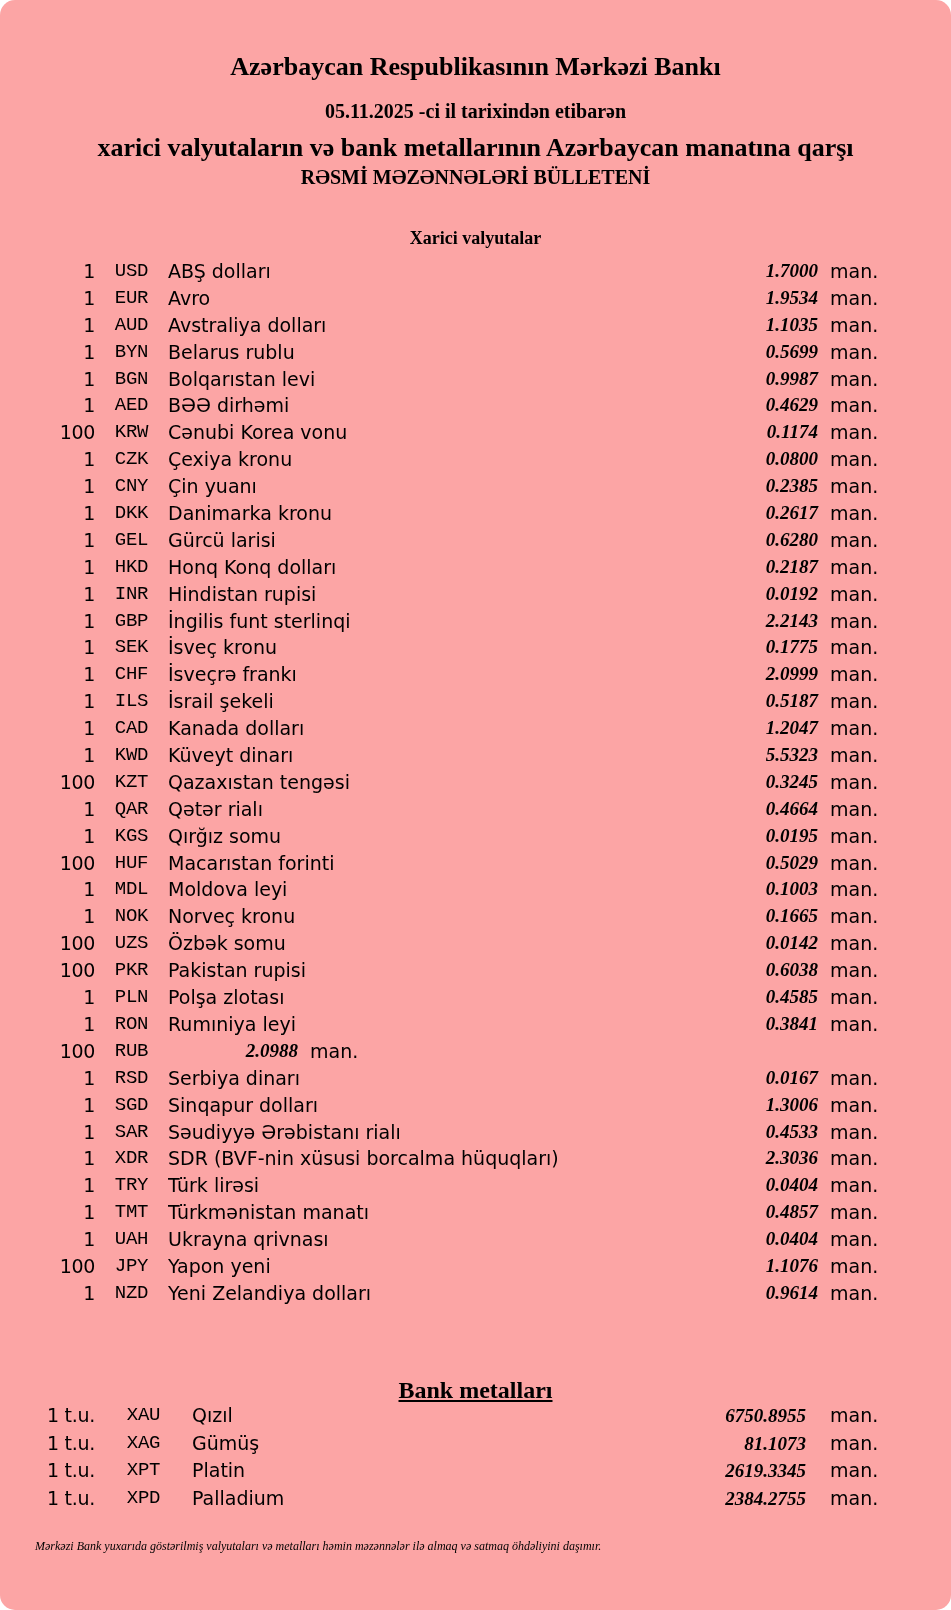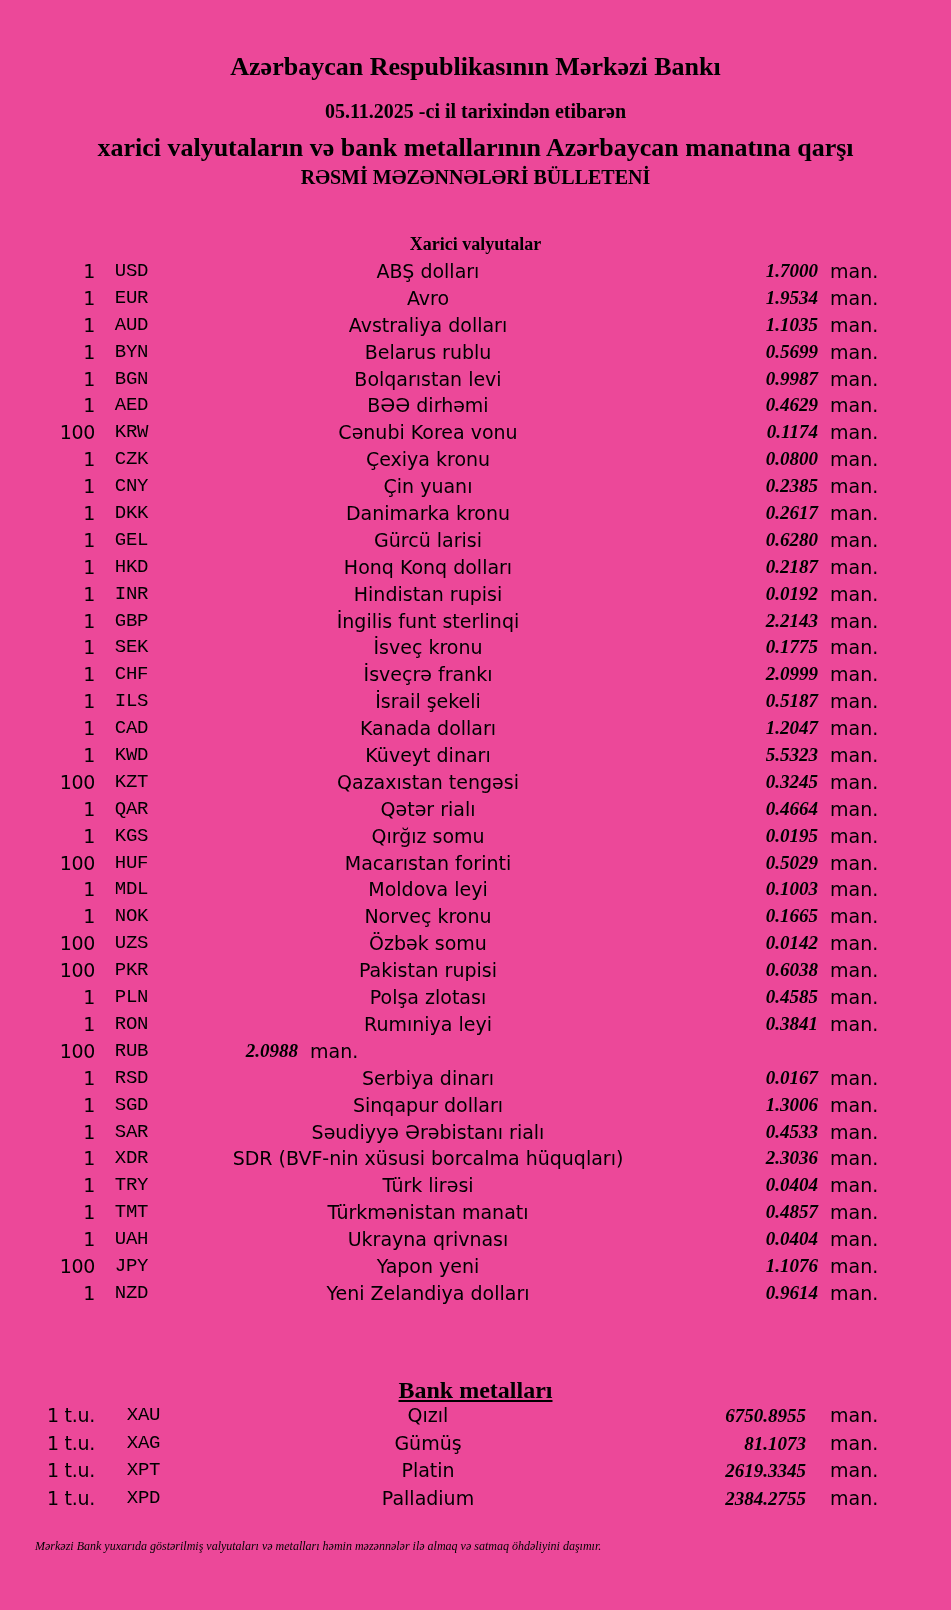--- a/index.html
+++ b/index.html
@@ -5,37 +5,38 @@
   html, body { margin: 0; padding: 0; }
   body {
     background: #ffffff;
     font-family: "DejaVu Sans", sans-serif;
     color: #000000;
   }
   .page {
     position: relative;
     width: 951px;
     height: 1610px;
-    background: #ec4899;
+    background: #fca5a5;
     overflow: hidden;
+    border-radius: 15px;
   }
   .center-line {
     position: absolute;
     left: 0;
     width: 951px;
     text-align: center;
     font-family: "Liberation Serif", serif;
     font-weight: bold;
     white-space: nowrap;
   }
   .bank-title      { top: 52px;  font-size: 26px; }
   .date-line       { top: 100px; font-size: 20px; }
   .subtitle-line   { top: 133px; font-size: 26px; }
   .bulletin-title  { top: 166px; font-size: 20px; }
-  .section-title-1 { top: 234px; font-size: 18px; }
+  .section-title-1 { top: 228px; font-size: 18px; }
   .section-title-2 { top: 1377px; font-size: 24px; text-decoration: underline; }
 
   .rate-table {
     position: absolute;
     left: 0;
     width: 877px;
   }
   .currency-table { top: 258px; }
   .metals-table   { top: 1402px; }
 
@@ -44,21 +45,21 @@
     align-items: center;
     height: 26.9px;
     width: 877px;
     font-size: 19px;
     line-height: 26.9px;
   }
   .metals-table .rate-row { height: 27.5px; line-height: 27.5px; gap: 12px; }
 
   .cell-qty  { width: 95px;  text-align: right;  flex: 0 0 auto; letter-spacing: -0.3px; }
   .cell-code { width: 73px;  text-align: center; flex: 0 0 auto; letter-spacing: -0.3px; font-family: Liberation Mono, monospace; }
-  .cell-name { flex: 1 1 auto; text-align: center; overflow: hidden; white-space: nowrap; }
+  .cell-name { flex: 1 1 auto; text-align: left; overflow: hidden; white-space: nowrap; }
   .cell-rate {
     width: 130px;
     text-align: right;
     flex: 0 0 auto;
     font-family: "Liberation Serif", serif;
     font-weight: bold;
     font-style: italic;
     font-size: 19px;
   }
   .cell-unit {

